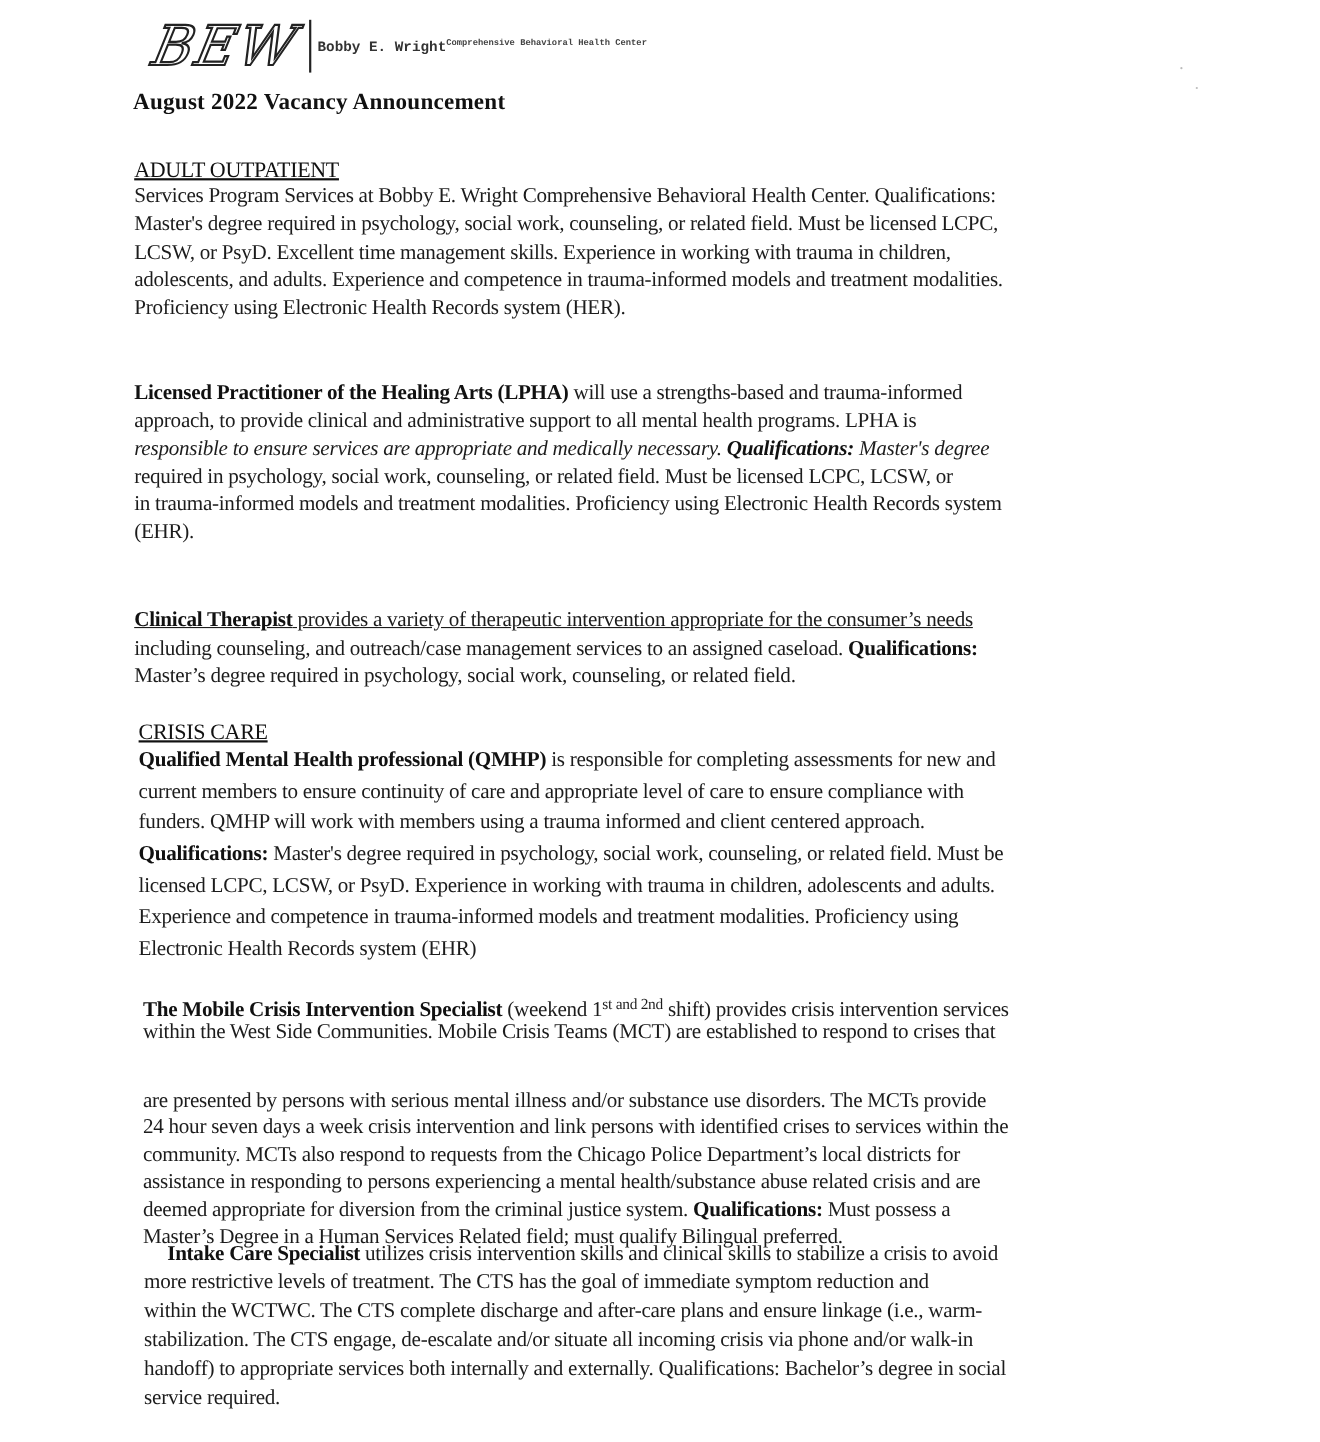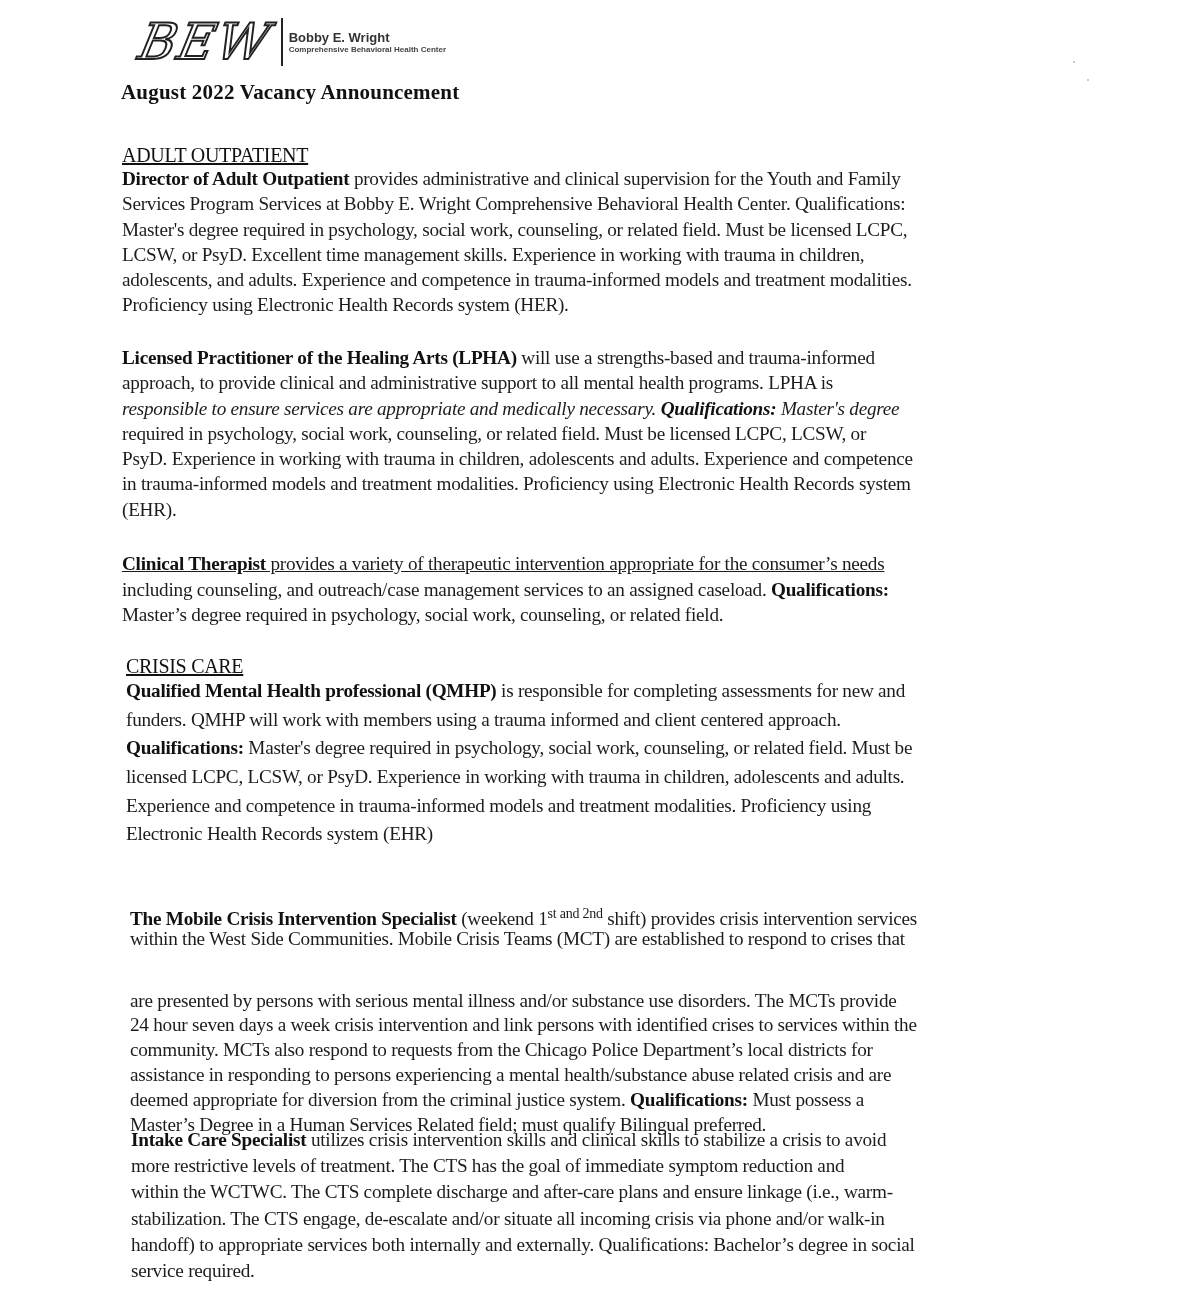--- a/index.html
+++ b/index.html
@@ -9,21 +9,21 @@
     color: #1a1a1a;
   }
   .logo { position: absolute; left: 140px; top: 14px; height: 56px; display: flex; align-items: center; }
   .logo-mark {
     font-family: "DejaVu Serif", serif; font-style: italic;
     font-size: 50px; letter-spacing: 2px; color: #ffffff;
     -webkit-text-stroke: 2px #222; line-height: 1;
     transform: skewX(-12deg); margin-right: 10px;
   }
   .logo-divider { width: 2px; height: 48px; background: #222; margin-right: 6px; }
-  .logo-text { display: flex; flex-direction: column; font-family: Liberation Sans, sans-serif; justify-content: center; }
+  .logo-text { display: flex; flex-direction: row; font-family: Liberation Mono, monospace; justify-content: center; }
   .logo-name { font-weight: bold; font-size: 13px; color: #333; line-height: 15px; }
   .logo-sub { font-weight: bold; font-size: 8px; color: #444; line-height: 10px; }
 
   .title {
     position: absolute; left: 121px; top: 80px;
     font-size: 21px; font-weight: bold; color: #111; letter-spacing: 0.2px;
   }
 
   .section-head {
     position: absolute; font-size: 20px; text-decoration: underline;
@@ -48,63 +48,62 @@
   <span class="logo-text">
     <span class="logo-name">Bobby E. Wright</span>
     <span class="logo-sub">Comprehensive Behavioral Health Center</span>
   </span>
 </div>
 
 <div class="title">August 2022 Vacancy Announcement</div>
 
 <div class="section-head" style="left:122px; top:144px;">ADULT OUTPATIENT</div>
 <div class="para" style="top: 166px;">
-    <div class="line" style="height: 25.3px; line-height: 25.3px;"><b>Director of Adult Outpatient</b><span> provides administrative and clinical supervision for the Youth and Family</span></div>
     <div class="line" style="height: 25.3px; line-height: 25.3px;"><span>Services Program Services at Bobby E. Wright Comprehensive Behavioral Health Center. Qualifications:</span></div>
     <div class="line" style="height: 25.3px; line-height: 25.3px;"><span>Master's degree required in psychology, social work, counseling, or related field. Must be licensed LCPC,</span></div>
     <div class="line" style="height: 25.3px; line-height: 25.3px;"><span>LCSW, or PsyD. Excellent time management skills. Experience in working with trauma in children,</span></div>
     <div class="line" style="height: 25.3px; line-height: 25.3px;"><span>adolescents, and adults. Experience and competence in trauma-informed models and treatment modalities.</span></div>
     <div class="line" style="height: 25.3px; line-height: 25.3px;"><span>Proficiency using Electronic Health Records system (HER).</span></div>
   </div>
 <div class="para" style="top: 345px;">
     <div class="line" style="height: 25.3px; line-height: 25.3px;"><b>Licensed Practitioner of the Healing Arts (LPHA)</b><span> will use a strengths-based and trauma-informed</span></div>
     <div class="line" style="height: 25.3px; line-height: 25.3px;"><span>approach, to provide clinical and administrative support to all mental health programs. LPHA is</span></div>
     <div class="line" style="height: 25.3px; line-height: 25.3px; font-style: italic;"><span>responsible to ensure services are appropriate and medically necessary. </span><b>Qualifications:</b><span> Master's degree</span></div>
     <div class="line" style="height: 25.3px; line-height: 25.3px;"><span>required in psychology, social work, counseling, or related field. Must be licensed LCPC, LCSW, or</span></div>
-    <div class="line" style="height: 25.3px; line-height: 25.3px;"><span>PsyD. Experience in working with trauma in children, adolescents and adults. Experience and competence</span></div>
     <div class="line" style="height: 25.3px; line-height: 25.3px;"><span>in trauma-informed models and treatment modalities. Proficiency using Electronic Health Records system</span></div>
     <div class="line" style="height: 25.3px; line-height: 25.3px;"><span>(EHR).</span></div>
   </div>
 <div class="para" style="top: 551px;">
     <div class="line" style="height: 25.5px; line-height: 25.5px; text-decoration: underline;"><b>Clinical Therapist</b><span> provides a variety of therapeutic intervention appropriate for the consumer’s needs</span></div>
     <div class="line" style="height: 25.5px; line-height: 25.5px;"><span>including counseling, and outreach/case management services to an assigned caseload. </span><b>Qualifications:</b></div>
     <div class="line" style="height: 25.5px; line-height: 25.5px;"><span>Master’s degree required in psychology, social work, counseling, or related field.</span></div>
   </div>
 
 <div class="section-head" style="left:126px; top:655px;">CRISIS CARE</div>
 <div class="para" style="left: 126px; top: 677px;">
     <div class="line" style="height: 28.7px; line-height: 28.7px;"><b>Qualified Mental Health professional (QMHP)</b><span> is responsible for completing assessments for new and</span></div>
+    <div class="line" style="height: 28.7px; line-height: 28.7px;"><span>current members to ensure continuity of care and appropriate level of care to ensure compliance with</span></div>
     <div class="line" style="height: 28.7px; line-height: 28.7px;"><span>funders. QMHP will work with members using a trauma informed and client centered approach.</span></div>
     <div class="line" style="height: 28.7px; line-height: 28.7px;"><b>Qualifications:</b><span> Master's degree required in psychology, social work, counseling, or related field. Must be</span></div>
     <div class="line" style="height: 28.7px; line-height: 28.7px;"><span>licensed LCPC, LCSW, or PsyD. Experience in working with trauma in children, adolescents and adults.</span></div>
     <div class="line" style="height: 28.7px; line-height: 28.7px;"><span>Experience and competence in trauma-informed models and treatment modalities. Proficiency using</span></div>
     <div class="line" style="height: 28.7px; line-height: 28.7px;"><span>Electronic Health Records system (EHR)</span></div>
   </div>
 <div class="para" style="left: 130px; top: 902px;">
     <div class="line" style="height: 24.8px; line-height: 24.8px;"><b>The Mobile Crisis Intervention Specialist</b><span> (weekend 1</span><sup>st and 2nd</sup><span> shift) provides crisis intervention services</span></div>
     <div class="line" style="height: 24.8px; line-height: 24.8px;"><span>within the West Side Communities. Mobile Crisis Teams (MCT) are established to respond to crises that</span></div>
     <div class="line" style="height: 24.8px; line-height: 24.8px; margin-top: 37px;"><span>are presented by persons with serious mental illness and/or substance use disorders. The MCTs provide</span></div>
     <div class="line" style="height: 24.8px; line-height: 24.8px;"><span>24 hour seven days a week crisis intervention and link persons with identified crises to services within the</span></div>
     <div class="line" style="height: 24.8px; line-height: 24.8px;"><span>community.  MCTs also respond to requests from the Chicago Police Department’s local districts for</span></div>
     <div class="line" style="height: 24.8px; line-height: 24.8px;"><span>assistance in responding to persons experiencing a mental health/substance abuse related crisis and are</span></div>
     <div class="line" style="height: 24.8px; line-height: 24.8px;"><span>deemed appropriate for diversion from the criminal justice system. </span><b>Qualifications:</b><span> Must possess a</span></div>
     <div class="line" style="height: 24.8px; line-height: 24.8px;"><span>Master’s Degree in a Human Services Related field; must qualify Bilingual preferred.</span></div>
   </div>
 <div class="para" style="left: 131px; top: 1127px;">
-    <div class="line" style="height: 26.2px; line-height: 26.2px;"><b>Intake Care Specialist</b><span> utilizes crisis intervention skills and clinical skills to stabilize a crisis to avoid</span></div>
+    <div class="line" style="height: 26.2px; line-height: 26.2px; margin-left: 21px;"><b>Intake Care Specialist</b><span> utilizes crisis intervention skills and clinical skills to stabilize a crisis to avoid</span></div>
     <div class="line" style="height: 26.2px; line-height: 26.2px;"><span>more restrictive levels of treatment. The CTS has the goal of immediate symptom reduction and</span></div>
     <div class="line" style="height: 26.2px; line-height: 26.2px;"><span>within the WCTWC. The CTS complete discharge and after-care plans and ensure linkage (i.e., warm-</span></div>
     <div class="line" style="height: 26.2px; line-height: 26.2px;"><span>stabilization. The CTS engage, de-escalate and/or situate all incoming crisis via phone and/or walk-in</span></div>
     <div class="line" style="height: 26.2px; line-height: 26.2px;"><span>handoff) to appropriate services both internally and externally. Qualifications: Bachelor’s degree in social</span></div>
     <div class="line" style="height: 26.2px; line-height: 26.2px;"><span>service required.</span></div>
   </div>
 
 <span class="speck" style="left:1073px; top:61px;"></span>
 <span class="speck" style="left:1087px; top:79px;"></span>
 

